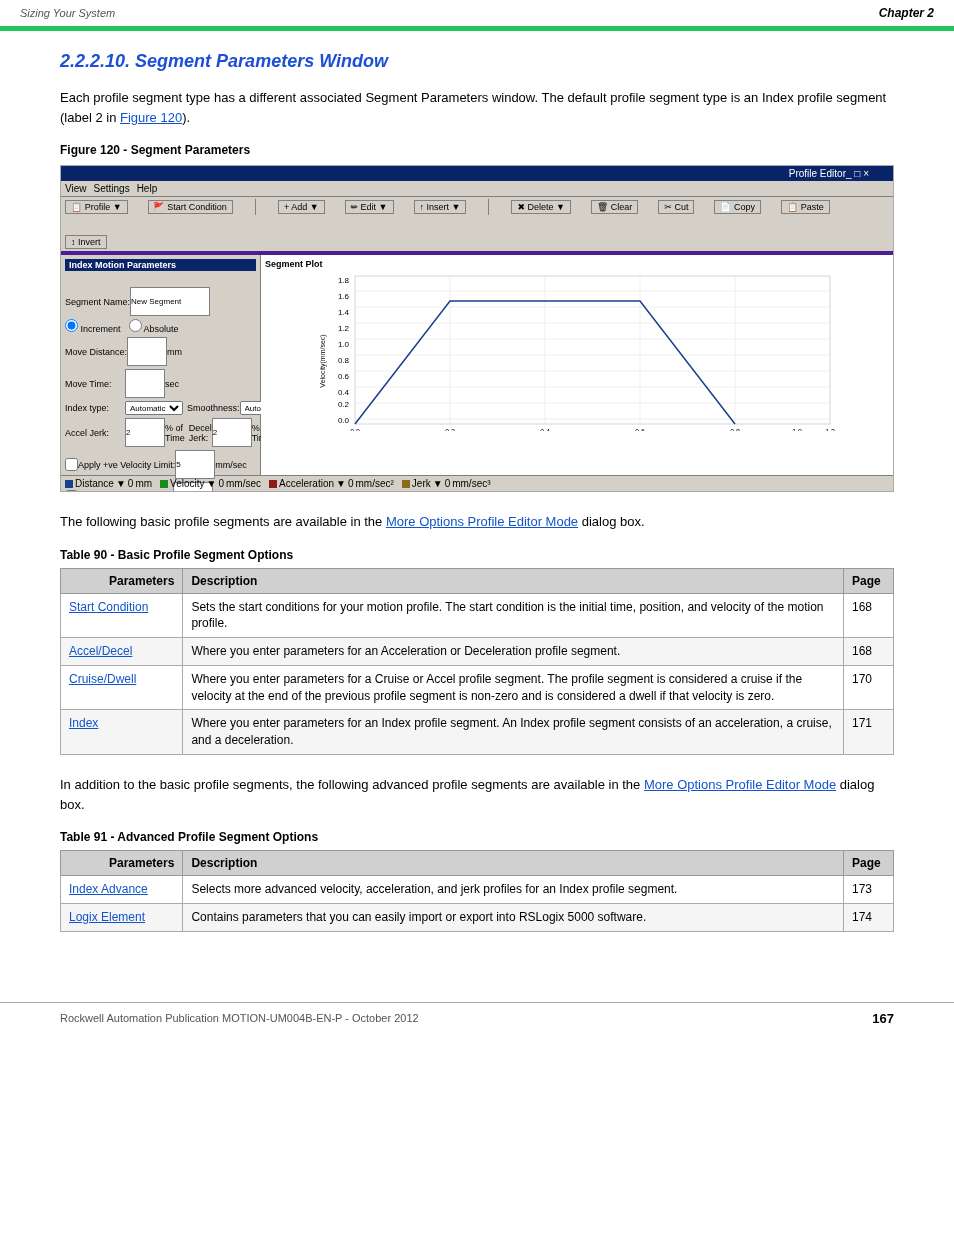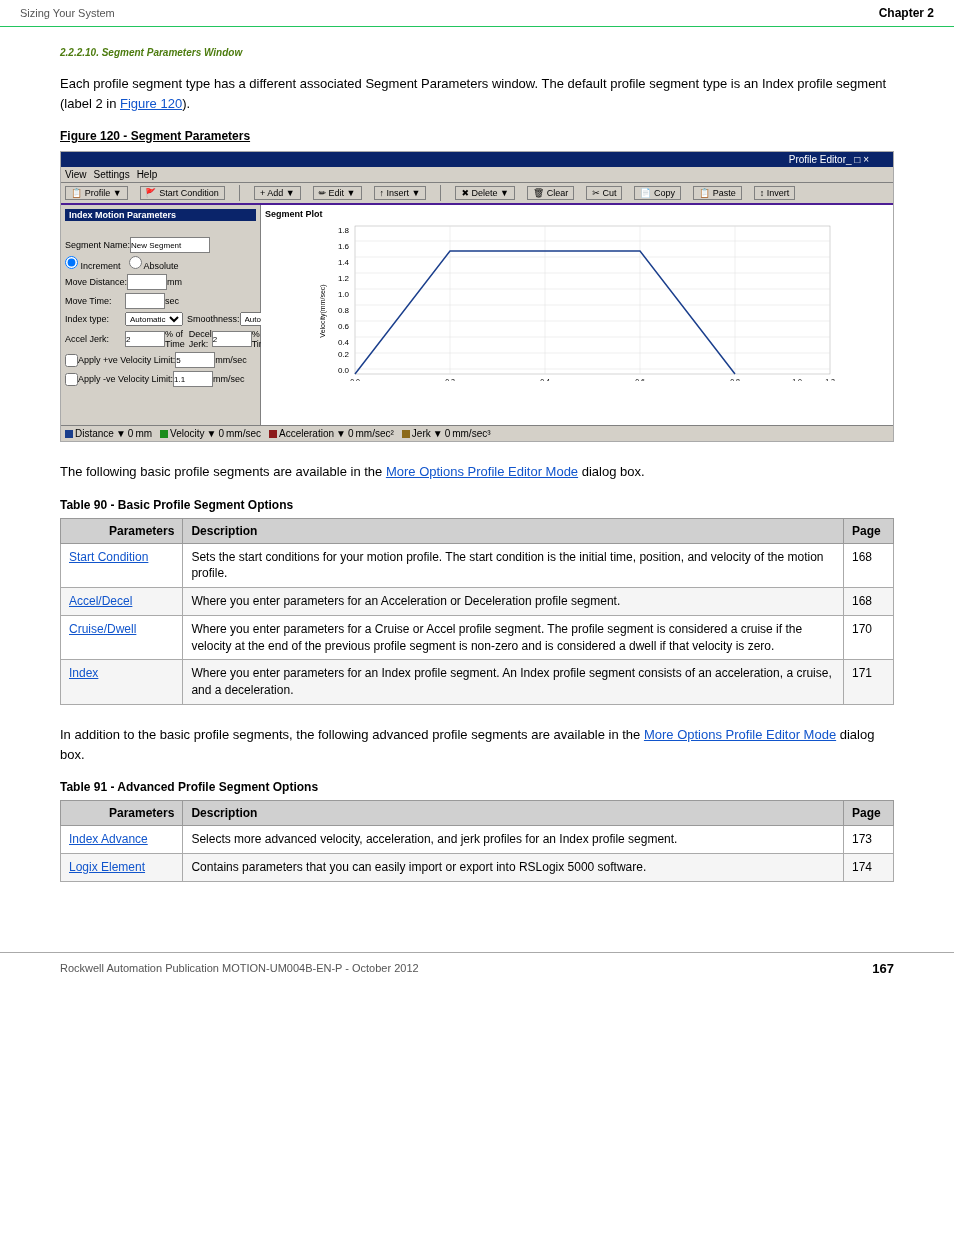--- a/index.html
+++ b/index.html
@@ -12,42 +12,43 @@
       min-height: 1235px;
       position: relative;
     }
 
     
     .header-bar {
       display: flex;
       justify-content: space-between;
       align-items: center;
       padding: 6px 20px 6px 20px;
-      border-bottom: 1px solid #22c55e;
+      border-bottom: 5px solid #22c55e;
       font-size: 11px;
       color: #555;
+      font-style: italic;
     }
     .header-right {
       font-weight: bold;
       font-size: 12px;
       color: #000;
     }
 
     
     .main-content {
       padding: 20px 60px 40px 60px;
     }
 
     
     .section-heading {
       font-style: italic;
-      font-size: 10px;
+      font-size: 18px;
       font-weight: bold;
       margin-bottom: 16px;
-      color: #4d7c0f;
+      color: #1d4ed8;
     }
 
     
     .body-text {
       font-size: 13px;
       line-height: 1.5;
       margin-bottom: 16px;
       color: #000;
     }
 
@@ -55,21 +56,20 @@
       color: #1155cc;
       text-decoration: underline;
     }
 
     
     .figure-label {
       font-weight: bold;
       font-size: 12px;
       margin-bottom: 8px;
       color: #000;
-      text-decoration: underline;
     }
 
     
     .screenshot-container {
       border: 1px solid #aaa;
       background: #e8e8e8;
       margin-bottom: 20px;
       width: 100%;
       overflow: hidden;
     }
@@ -97,22 +97,22 @@
       display: flex;
       gap: 7px;
       border-bottom: 1px solid #808080;
     }
 
     .app-toolbar {
       background: #d4d0c8;
       padding: 2px 4px;
       display: flex;
       align-items: center;
-      gap: 12px;
-      border-bottom: 2px solid #4c1d95;
+      gap: 20px;
+      border-bottom: 4px solid #4c1d95;
       font-size: 9px;
       flex-wrap: wrap;
     }
 
     .toolbar-btn {
       background: #d4d0c8;
       border: 1px solid #808080;
       padding: 1px 5px;
       font-size: 9px;
       display: flex;
@@ -175,21 +175,21 @@
       font-size: 9px;
     }
 
     .form-label {
       min-width: 60px;
       font-size: 9px;
     }
 
     .form-input {
       width: 40px;
-      height: 16px;
+      height: 29px;
       border: 1px solid #808080;
       background: #fff;
       font-size: 8px;
     }
 
     .radio-group {
       display: flex;
       gap: 8px;
       font-size: 9px;
       margin-bottom: 3px;

